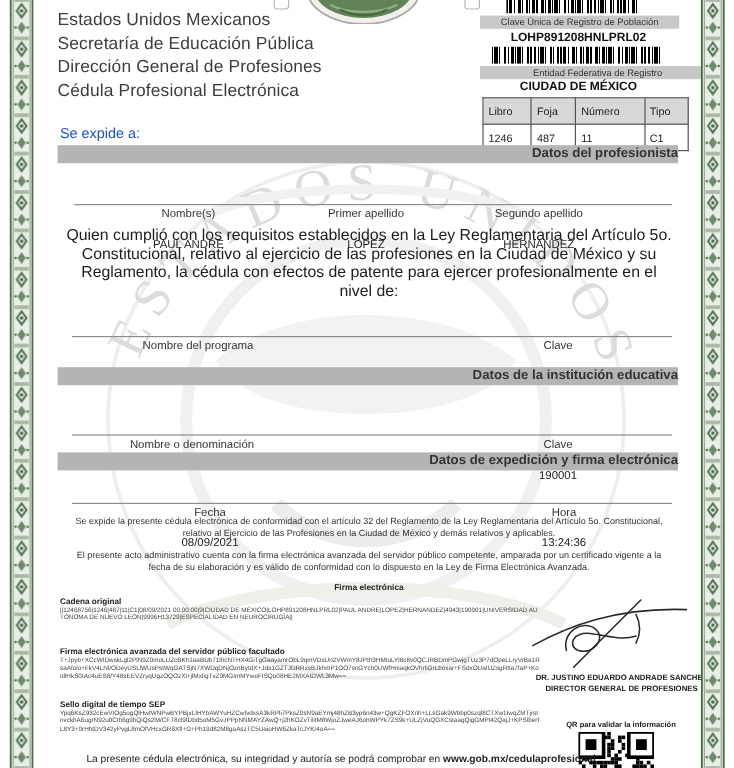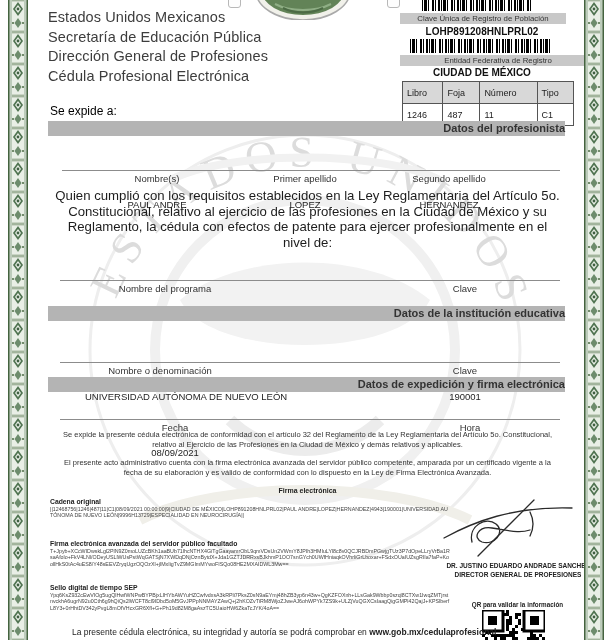--- a/index.html
+++ b/index.html
@@ -121,21 +121,21 @@
       <tr>
         <td>1246</td>
         <td>487</td>
         <td>11</td>
         <td>C1</td>
       </tr>
     </tbody>
       </table>
   </div>
 
-  <div class="abs z" style="left:50px;top:104px;font-size:12px;color:#000000">Se expide a:</div>
+  <div class="abs z" style="left:50px;top:104px;font-size:12px;color:#1d4ed8">Se expide a:</div>
 
   <div class="abs z section-bar" style="top:121px">Datos del profesionista</div>
 
   <div class="abs z fld" style="left:77px;top:159px;width:160px">PAUL ANDRE</div>
   <div class="abs z fld" style="left:225px;top:159px;width:160px">LOPEZ</div>
   <div class="abs z fld" style="left:369px;top:159px;width:160px">HERNANDEZ</div>
   <div class="abs z uline" style="left:62px;top:170px;width:498px"></div>
   <div class="abs z fld-label" style="left:77px;top:173px;width:160px">Nombre(s)</div>
   <div class="abs z fld-label" style="left:225px;top:173px;width:160px">Primer apellido</div>
   <div class="abs z fld-label" style="left:369px;top:173px;width:160px">Segundo apellido</div>
@@ -143,29 +143,29 @@
   <div class="abs z bigp" style="top:188px">Quien cumplió con los requisitos establecidos en la Ley Reglamentaria del Artículo 5o. Constitucional, relativo al ejercicio de las profesiones en la Ciudad de México y su Reglamento, la cédula con efectos de patente para ejercer profesionalmente en el nivel de:</div>
 
   <div class="abs z fld" style="left:105px;top:268px;width:220px;text-align:left">ESPECIALIDAD EN NEUROCIRUGÍA</div>
   <div class="abs z fld" style="left:425px;top:268px;width:80px">412728</div>
   <div class="abs z uline" style="left:60px;top:280px;width:500px"></div>
   <div class="abs z fld-label" style="left:85px;top:283px;width:160px">Nombre del programa</div>
   <div class="abs z fld-label" style="left:425px;top:283px;width:80px">Clave</div>
 
   <div class="abs z section-bar" style="top:306px">Datos de la institución educativa</div>
 
-  <div class="abs z fld" style="left:85px;top:351px;width:260px;text-align:left">UNIVERSIDAD AUTÓNOMA DE NUEVO LEÓN</div>
   <div class="abs z fld" style="left:425px;top:351px;width:80px">190001</div>
   <div class="abs z uline" style="left:60px;top:362px;width:500px"></div>
   <div class="abs z fld-label" style="left:80px;top:365px;width:160px">Nombre o denominación</div>
   <div class="abs z fld-label" style="left:425px;top:365px;width:80px">Clave</div>
 
   <div class="abs z section-bar" style="top:377px">Datos de expedición y firma electrónica</div>
 
   <div class="abs z fld" style="left:95px;top:407px;width:160px">08/09/2021</div>
+  <div class="abs z fld" style="left:390px;top:407px;width:160px">13:24:36</div>
   <div class="abs z uline" style="left:60px;top:419px;width:500px"></div>
   <div class="abs z fld-label" style="left:390px;top:422px;width:160px">Hora</div>
   <div class="abs z fld-label" style="left:95px;top:422px;width:160px">Fecha</div>
 
   <div class="abs z smallp" style="top:430px">Se expide la presente cédula electrónica de conformidad con el artículo 32 del Reglamento de la Ley Reglamentaria del Artículo 5o. Constitucional, relativo al Ejercicio de las Profesiones en la Ciudad de México y demás relativos y aplicables.</div>
   <div class="abs z smallp" style="top:458px">El presente acto administrativo cuenta con la firma electrónica avanzada del servidor público competente, amparada por un certificado vigente a la fecha de su elaboración y es válido de conformidad con lo dispuesto en la Ley de Firma Electrónica Avanzada.</div>
   <div class="abs z" style="left:55px;top:487px;width:505px;text-align:center;font-size:7px;font-weight:bold;color:#222">Firma electrónica</div>
 
   <div class="abs z tiny-h" style="left:50px;top:498px">Cadena original</div>
   <div class="abs z tiny-t" style="left:50px;top:506px">||12468756|1246|487|11|C1|08/09/2021 00:00:00|9|CIUDAD DE MÉXICO|LOHP891208HNLPRL02|PAUL ANDRE|LOPEZ|HERNANDEZ|4943|190001|UNIVERSIDAD AUTÓNOMA DE NUEVO LEÓN|9996H13729|ESPECIALIDAD EN NEUROCIRUGÍA||</div>

